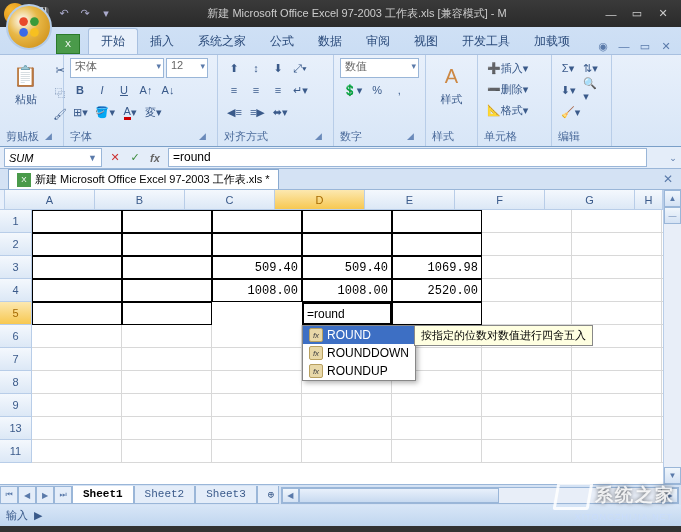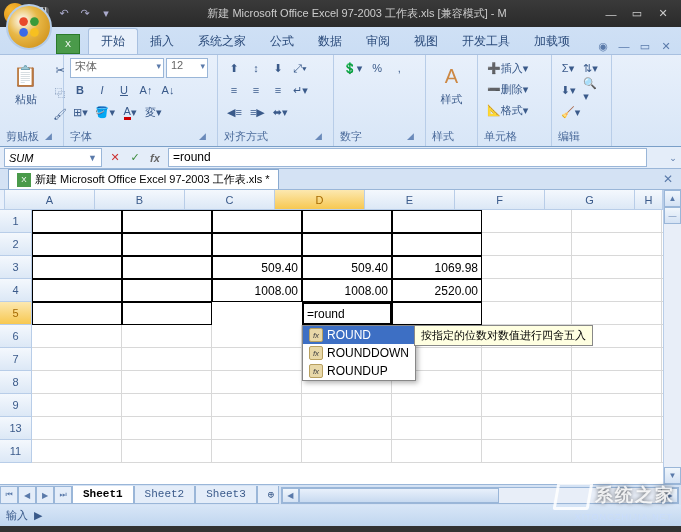--- a/index.html
+++ b/index.html
@@ -50,21 +50,21 @@
 .corner { width:32px; height:20px; background:#e8f0fb; border-right:1px solid #b8cde8; border-bottom:1px solid #b8cde8; }
 .colheads { display:flex; height:20px; }
 .rowheads { display:flex; flex-direction:column; }
 .ch { height:20px; background:linear-gradient(#f4f8fd,#dce8f6); border-right:1px solid #b8cde8; border-bottom:1px solid #b8cde8; font-size:11px; color:#3a5a8a; display:flex; align-items:center; justify-content:center; }
 .ch.active { background:linear-gradient(#fce8b0,#f7c851); color:#a66a00; }
 .rh { width:32px; background:linear-gradient(#f4f8fd,#dce8f6); border-right:1px solid #b8cde8; border-bottom:1px solid #b8cde8; font-size:11px; color:#3a5a8a; display:flex; align-items:center; justify-content:center; }
 .rh.active { background:linear-gradient(#fce8b0,#f7c851); color:#a66a00; }
 .cells { position:relative; }
 .cell { position:absolute; border-right:1px solid #d8d8d8; border-bottom:1px solid #d8d8d8; font-size:12px; padding:1px 3px; display:flex; align-items:center; }
 .cell.bordered { border:1px solid #000; }
-.cell.num { justify-content:flex-end; font-family:Liberation Sans, sans-serif; }
+.cell.num { justify-content:flex-end; font-family:Liberation Mono, monospace; }
 .cell.editing { border:2px solid #000 !important; background:#fff; z-index:5; }
 .autocomplete { position:absolute; background:#fff; border:1px solid #888; box-shadow:2px 2px 5px rgba(0,0,0,0.3); z-index:20; font-size:12px; }
 .ac-item { padding:2px 6px; display:flex; align-items:center; gap:4px; font-family:"Courier New",monospace; }
 .ac-item.sel { background:#3d6fc4; color:#fff; }
 .ac-ico { width:14px; height:14px; background:#e8d8a8; border:1px solid #b8a060; border-radius:2px; font-size:8px; display:flex; align-items:center; justify-content:center; font-style:italic; color:#444; }
 .ac-item.sel .ac-ico { background:#e8d8a8; color:#444; }
 .tooltip { position:absolute; background:#ffffe1; border:1px solid #888; padding:2px 6px; font-size:11px; z-index:20; white-space:nowrap; }
 .vscroll { width:18px; background:#e4edf9; border-left:1px solid #b8cde8; display:flex; flex-direction:column; }
 .vscroll .arr { height:17px; background:linear-gradient(#f0f6fc,#d4e2f4); border:1px solid #9ab6d8; font-size:8px; display:flex; align-items:center; justify-content:center; color:#5a7aaa; }
 .vscroll .track { flex:1; background:#e8eef8; }
@@ -200,20 +200,23 @@
           <div class="sbtn">⬌▾</div>
         </div>
       </div>
         </div>
       <div class="glabel"><span>对齐方式</span><span class="dlg">◢</span></div>
     </div>
 
     <div class="group" style="width:92px">
       <div class="group-body">
           <div class="col" style="width:100%">
+        <div class="row">
+              <div class="combo" style="width:82px">数值</div>
+            </div>
         <div class="row">
           <div class="sbtn">💲▾</div>
           <div class="sbtn">%</div>
           <div class="sbtn">,</div>
         </div>
       </div>
         </div>
       <div class="glabel"><span>数字</span><span class="dlg">◢</span></div>
     </div>
 

